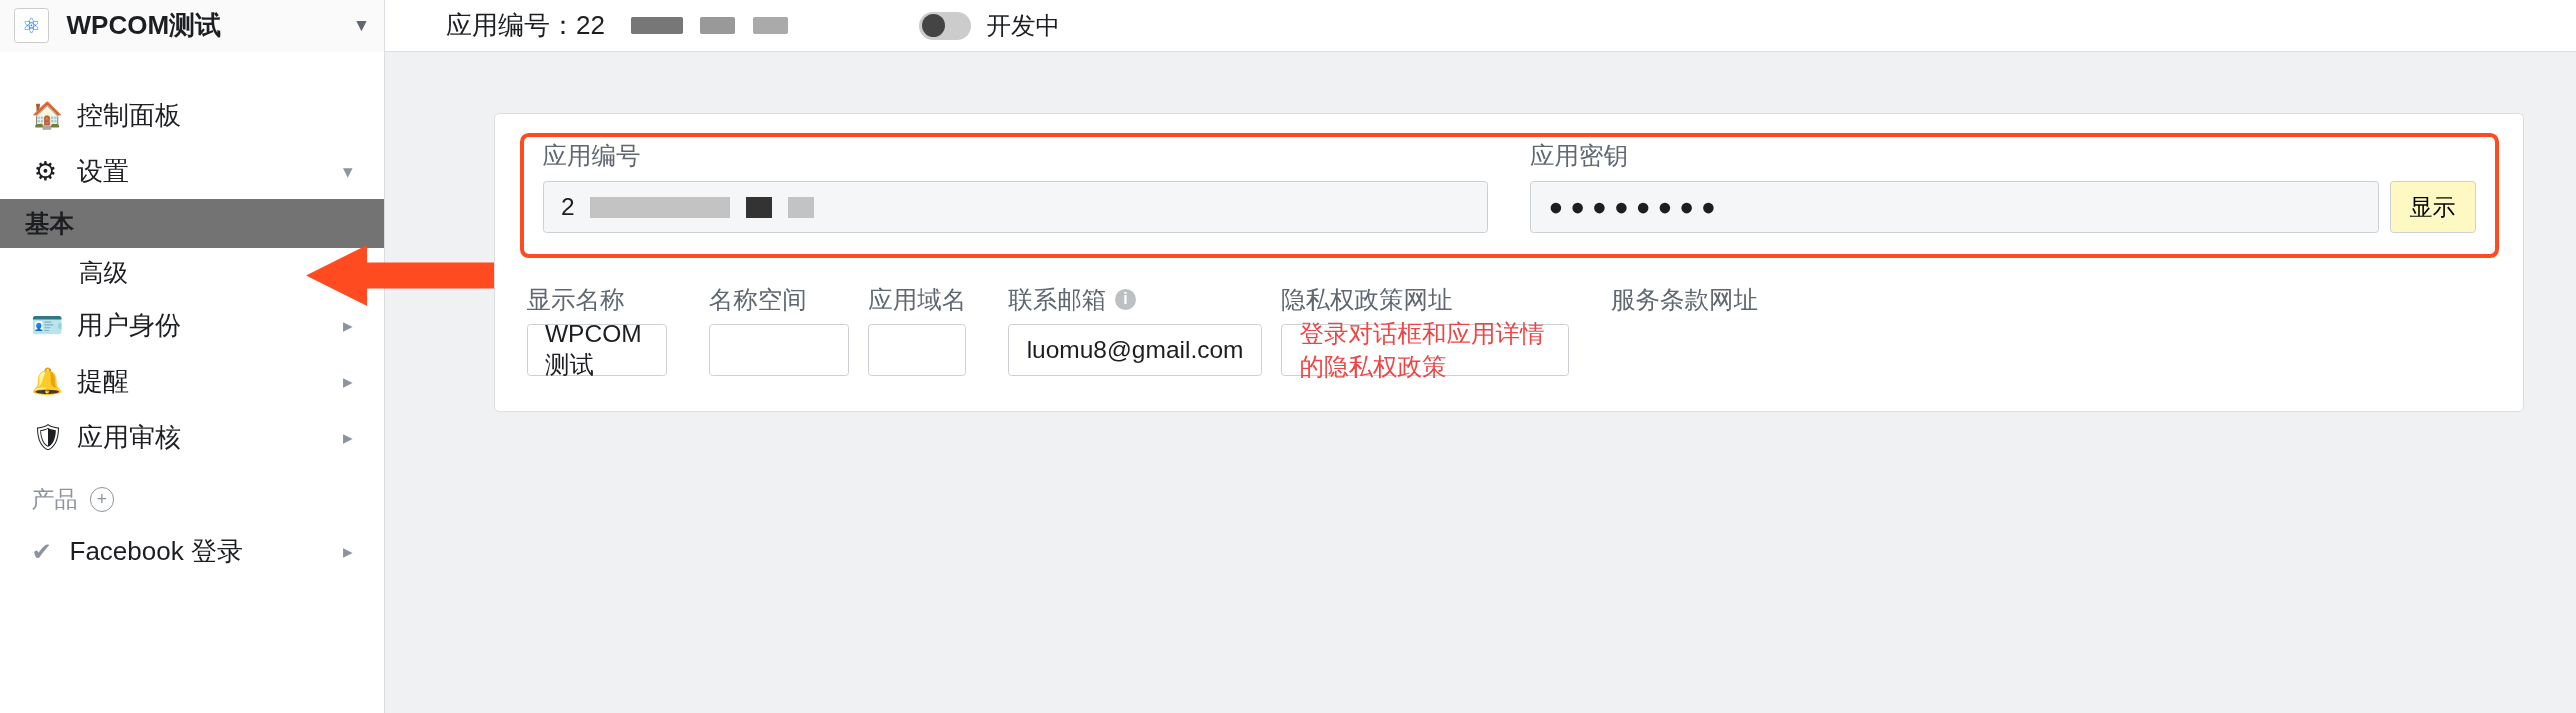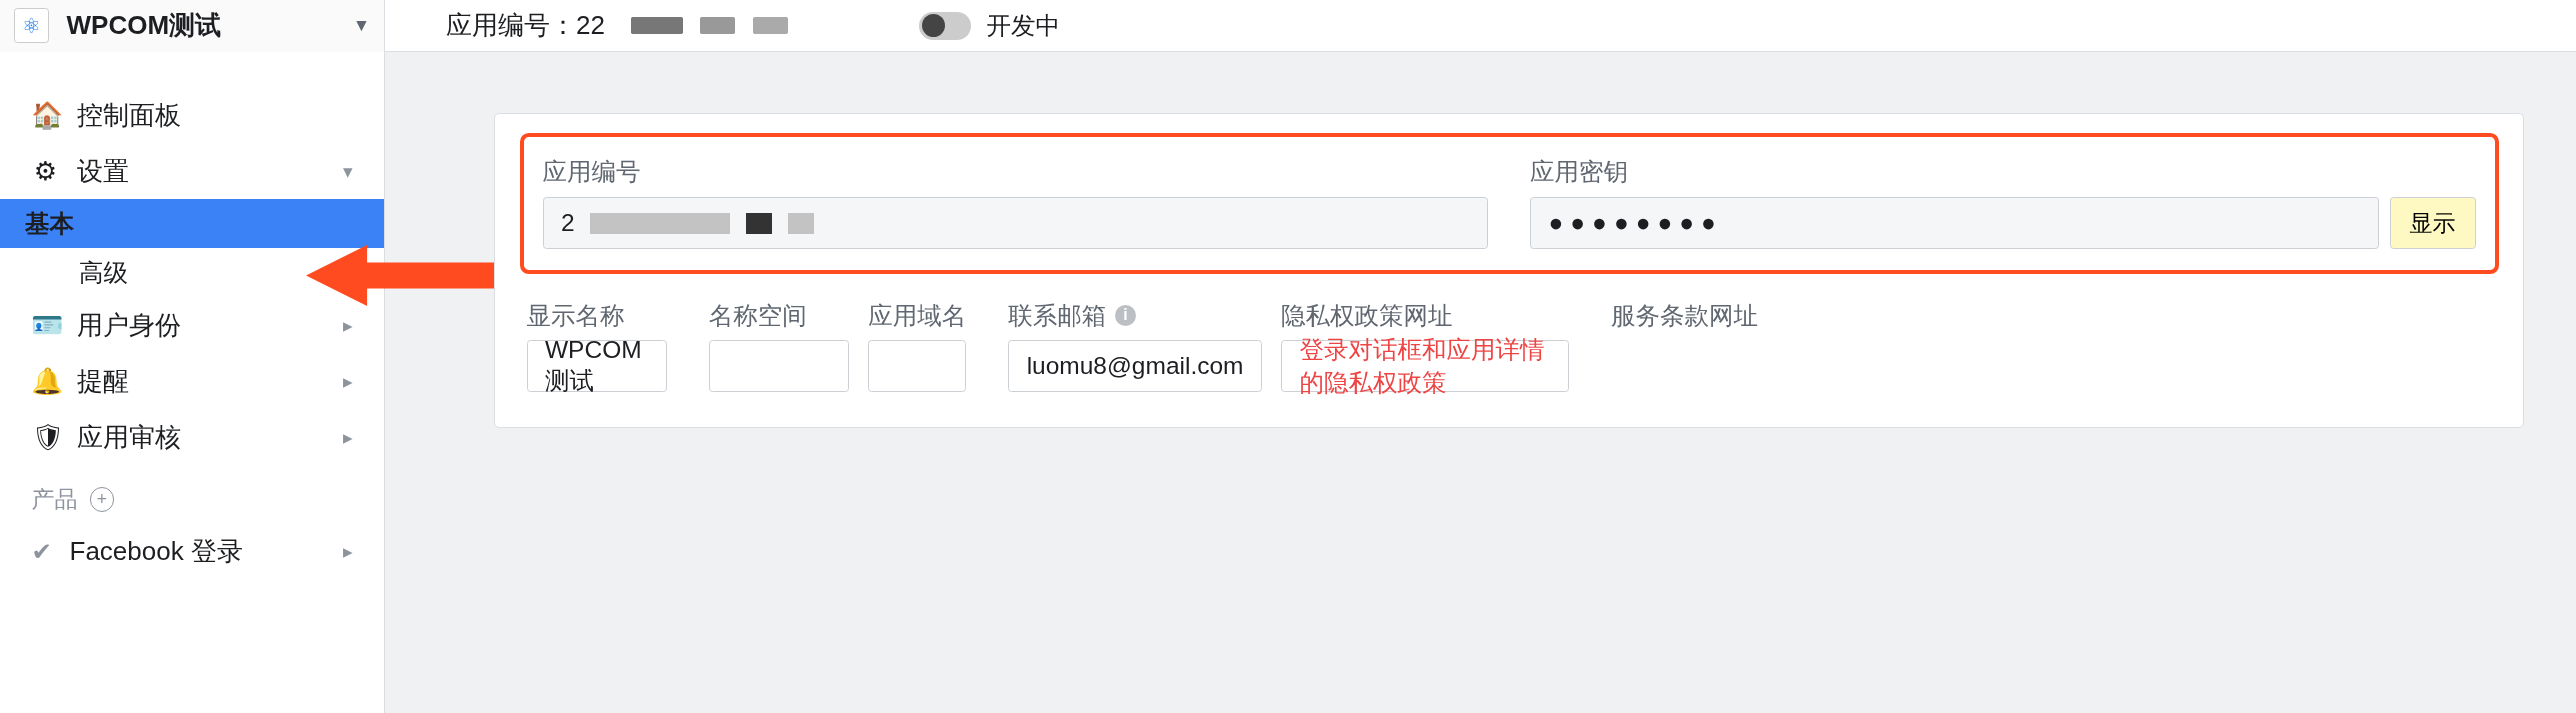--- a/index.html
+++ b/index.html
@@ -93,21 +93,21 @@
     position: absolute; right: 31.5px; color: #8d949e; font-size: 19px;
   }
   .sb-sub {
     padding-left: 79px;
     height: 49px;
     display: flex; align-items: center;
     font-size: 24.5px;
     color: #1c1e21;
     cursor: pointer;
   }
-  .sb-sub.active { background: #3b82f6; font-weight: 600; padding-left: 25px; }
+  .sb-sub.active { background: #737373; font-weight: 600; padding-left: 25px; }
   .sb-heading {
     padding: 19px 31.5px 8.7px;
     font-size: 23px; color: #8d949e;
     display: flex; align-items: center; gap: 12.2px;
   }
   .plus-circle {
     display:inline-flex; align-items:center; justify-content:center;
     width:24.5px; height:24.5px; border:1.7px solid #8d949e; border-radius:50%;
     color:#8d949e; font-size:17.5px; line-height:1;
   }
@@ -125,21 +125,21 @@
     background: #fff;
     border: 0.9px solid #dadde1;
     border-radius: 5.2px;
     padding: 24.5px 31.5px 35px;
     position: relative;
   }
 
   .highlight-box {
     border: 4.4px solid #ff4b1f;
     border-radius: 8.7px;
-    padding: 18px 19px 21px;
+    padding: 2px 19px 21px;
     margin: -5.2px -7px 24.5px -7px;
     background: #fff;
     display: flex;
     gap: 42px;
   }
 
   .field-col { flex: 1; display: flex; flex-direction: column; gap: 8.7px; }
   .field-label {
     font-size: 24.5px; color: #606770;
     display: flex; align-items: center; gap: 8.7px;

